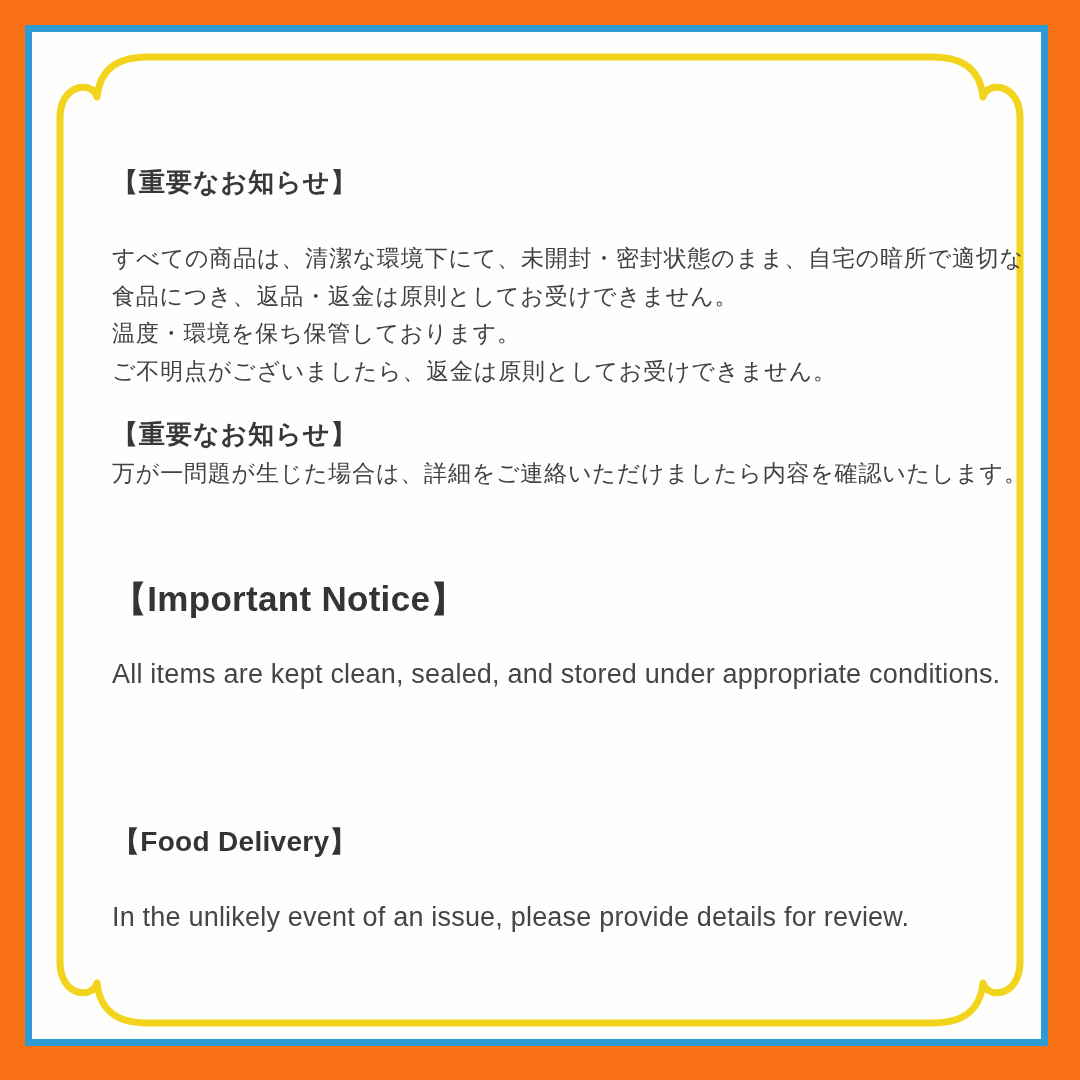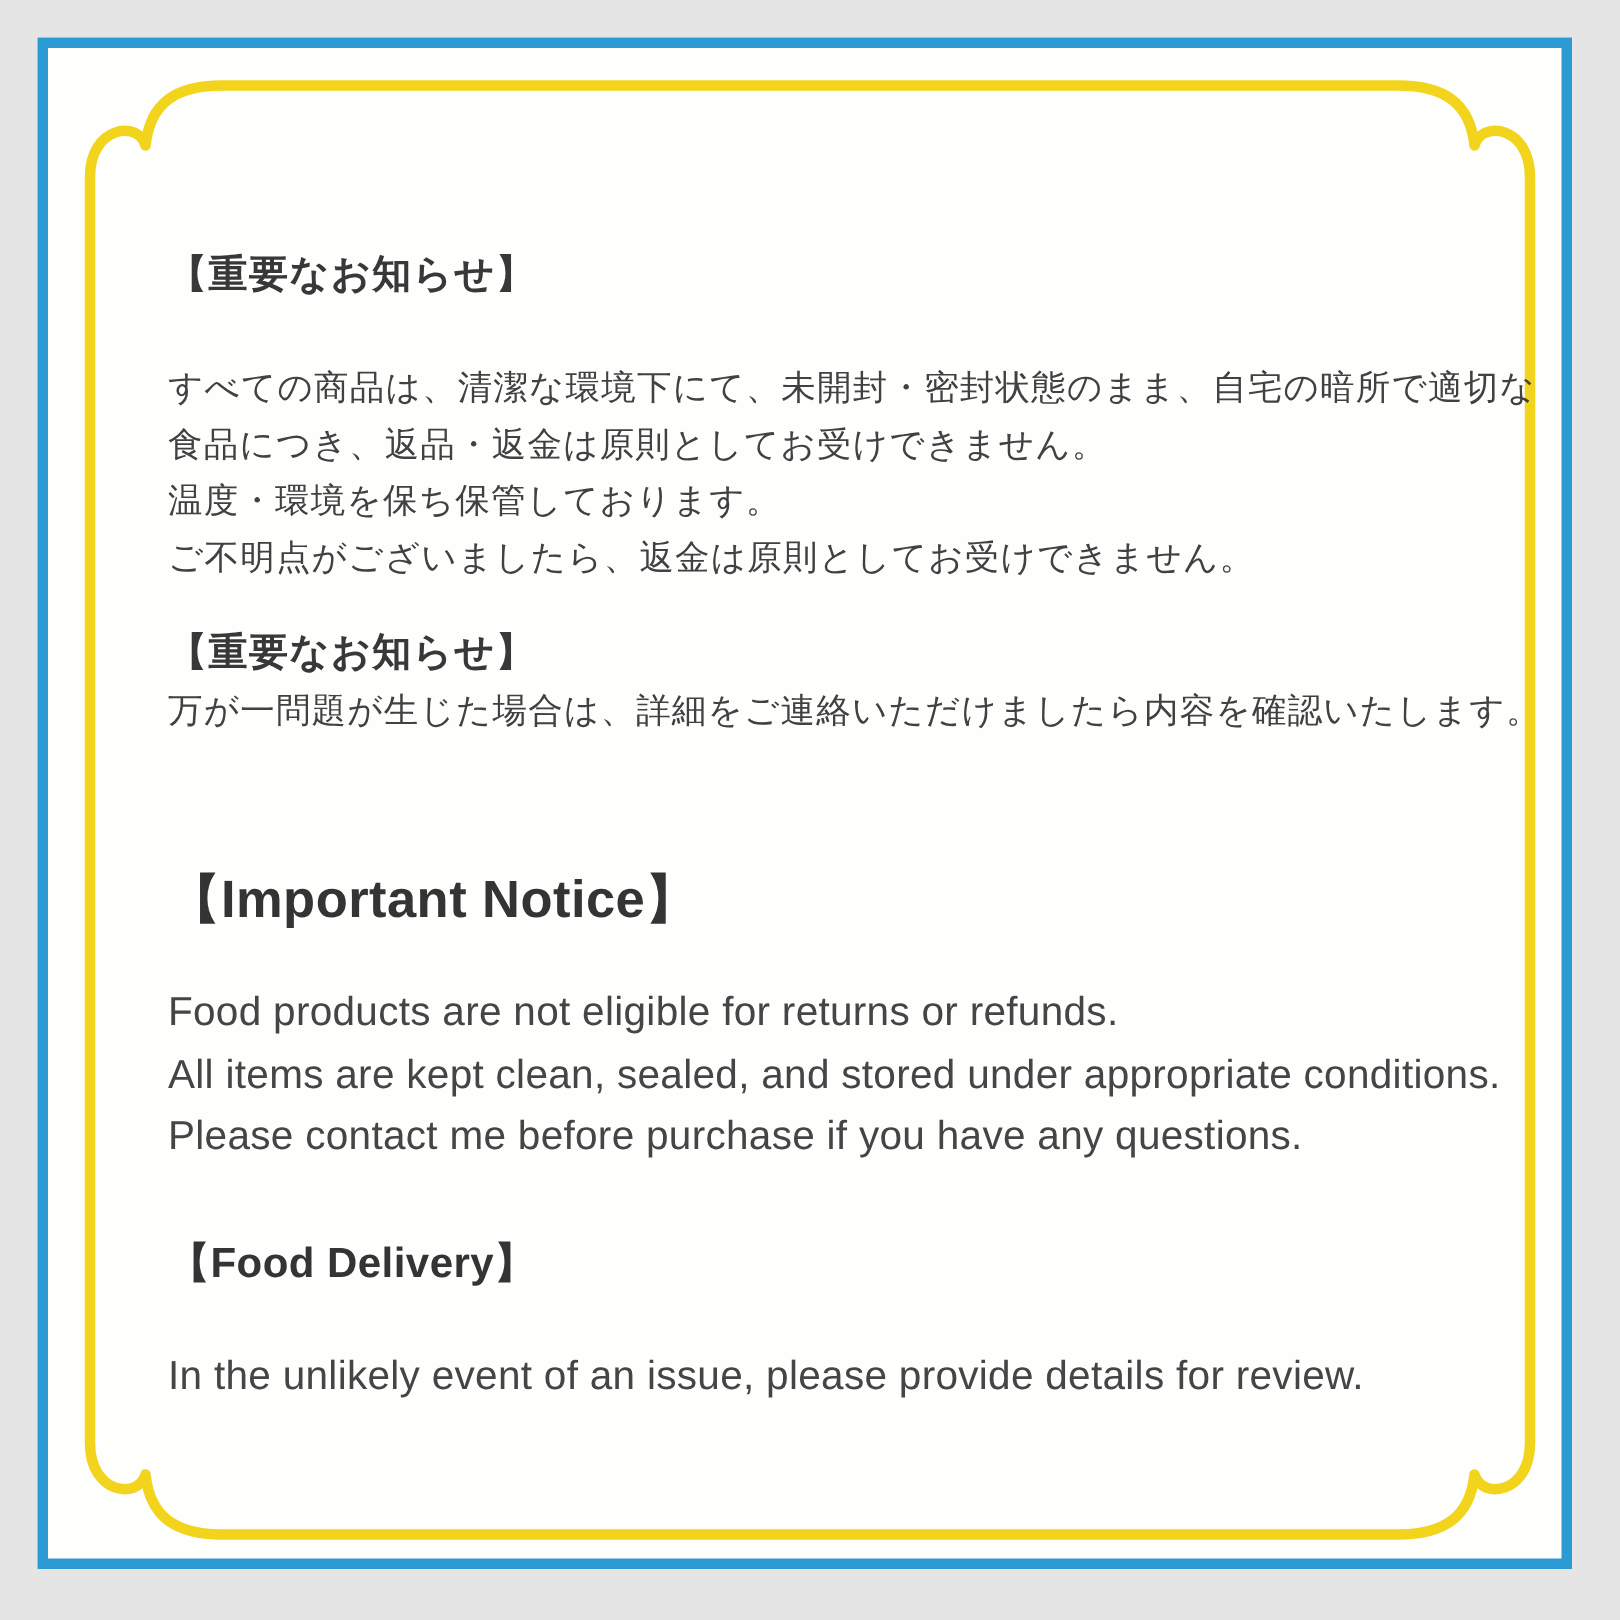--- a/index.html
+++ b/index.html
@@ -8,21 +8,21 @@
     width: 1080px;
     height: 1080px;
     background: #ffffff;
     font-family: "Liberation Sans", "DejaVu Sans", sans-serif;
     overflow: hidden;
   }
   .canvas {
     position: relative;
     width: 1080px;
     height: 1080px;
-    background: #e5e5e5;
+    background: #f97316;
   }
   .blue-border {
     position: absolute;
     left: 25px;
     top: 25px;
     width: 1023px;
     height: 1021px;
     border: 7px solid var(--border-blue, #2C9BD4);
     box-sizing: border-box;
     background: #fefefd;
@@ -111,23 +111,21 @@
       <div class="jp-body">ご不明点がございましたら、返金は原則としてお受けできません。</div>
     </div>
 
     <div class="abs jp-heading" style="top:417px">【重要なお知らせ】</div>
 
     <div class="abs jp-body" style="top:455px">万が一問題が生じた場合は、詳細をご連絡いただけましたら内容を確認いたします。</div>
 
     <div class="abs en-heading" style="top:576px">【Important Notice】</div>
 
     <div class="abs" style="top:654px">
-      <div class="en-body">Food products are not eligible for returns or refunds.</div>
       <div class="en-body">All items are kept clean, sealed, and stored under appropriate conditions.</div>
-      <div class="en-body">Please contact me before purchase if you have any questions.</div>
     </div>
 
     <div class="abs en-heading" style="top:823px; font-size:28px">【Food Delivery】</div>
 
     <div class="abs en-body" style="top:897px">In the unlikely event of an issue, please provide details for review.</div>
 
   </div>
 </div>
 
 </body></html>

